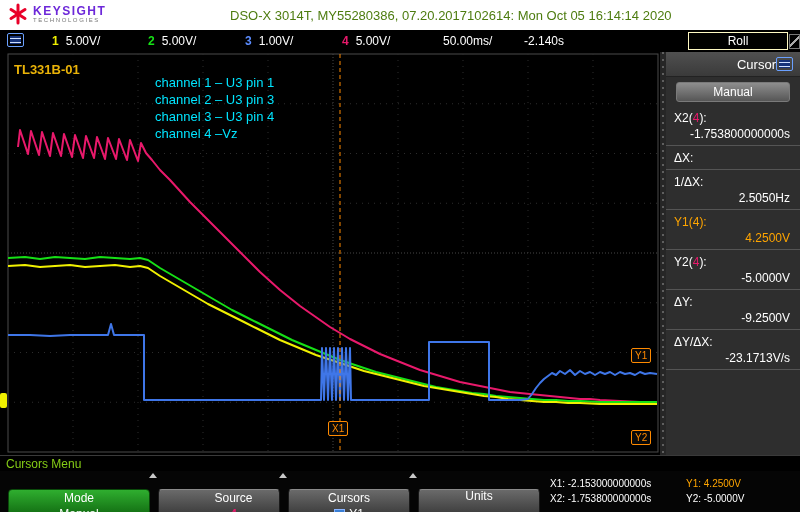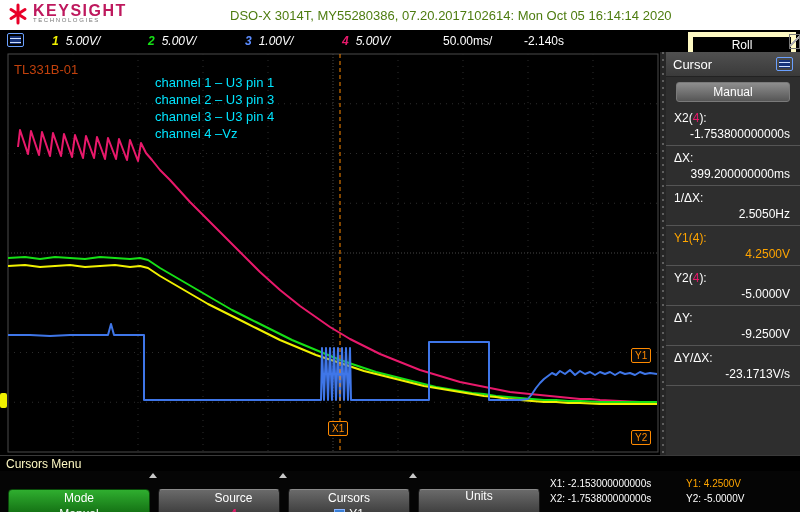--- a/index.html
+++ b/index.html
@@ -2,73 +2,73 @@
 <html><head>
 <meta charset="utf-8">
 <style>
   html,body{margin:0;padding:0;background:#111;}
   .screen{position:relative;width:800px;height:512px;background:#000;overflow:hidden;
           font-family:"Liberation Sans",sans-serif;-webkit-font-smoothing:antialiased;}
 
   
   .top-bar{position:absolute;left:0;top:0;width:800px;height:30px;background:#fff;}
   .logo{position:absolute;left:8px;top:3px;display:flex;align-items:center;gap:5px;}
-  .brand-name{font-size:16px;font-weight:bold;letter-spacing:1.5px;color:#be185d;line-height:12px;}
+  .brand-name{font-size:12px;font-weight:bold;letter-spacing:1.5px;color:#6d28d9;line-height:12px;}
   .brand-sub{font-size:6px;letter-spacing:1.6px;color:#777;line-height:7px;}
   .scope-title{position:absolute;left:230px;top:8px;font-size:13px;color:#4d7c0f;white-space:nowrap;}
 
   
   .status-bar{position:absolute;left:0;top:30px;width:800px;height:22px;background:#000;color:#fff;font-size:12px;}
   .blue-icon{width:17px;height:14px;border:1px solid #6aa0ff;border-radius:2px;background-color:#16337a;
              box-sizing:border-box;padding:2px 2px;
              background-image:repeating-linear-gradient(to bottom,#cfe0ff 0 1px,transparent 1px 4px);
              background-clip:content-box;}
   .sb-left-icon{position:absolute;left:7px;top:3px;}
-  .ch{position:absolute;top:4px;white-space:nowrap;font-style:italic;}
+  .ch{position:absolute;top:4px;white-space:nowrap;}
   .chnum{font-weight:bold;margin-right:7px;}
   .c1{color:#f0f000}.c2{color:#16e016}.c3{color:#5b8cff}.c4{color:#e8196b}
   .ch1pos{left:52px}.ch2pos{left:148px}.ch3pos{left:245px}.ch4pos{left:342px}
   .tb{position:absolute;left:443px;top:4px;}
   .delay{position:absolute;left:524px;top:4px;}
-  .roll-box{position:absolute;left:688px;top:2px;width:98px;height:16px;border:5px solid #fef9c3;
+  .roll-box{position:absolute;left:688px;top:2px;width:98px;height:16px;border:1px solid #fef9c3;
             text-align:center;line-height:16px;font-size:12px;color:#fff;}
   .corner-icon{position:absolute;left:789px;top:4px;width:9px;height:13px;border:1px solid #777;
                background:linear-gradient(135deg,transparent 42%,#aaa 42% 58%,transparent 58%);}
 
   
   .display{position:absolute;left:0;top:52px;width:660px;height:403px;background:#000;}
   #wave-svg{position:absolute;left:0;top:0;}
   .gnd1{position:absolute;left:0px;top:341px;width:7px;height:15px;background:#f0f000;border-radius:2px;}
-  .device-label{position:absolute;left:14px;top:10px;color:#c2410c;font-size:13px;}
+  .device-label{position:absolute;left:14px;top:10px;color:#eab308;font-size:13px;font-weight:bold;}
   .ann{position:absolute;left:155px;top:22px;color:#00e5ff;font-size:13px;line-height:17px;white-space:nowrap;}
   .tag{position:absolute;height:13px;line-height:13px;padding:0 3px;font-size:10px;border:1px solid #ff8a00;
        color:#ff8a00;background:rgba(10,10,10,.85);border-radius:2px;}
   .x1t{left:328px;top:369px;}
   .y1t{left:631px;top:296px;}
   .y2t{left:631px;top:378px;}
 
   
   .sidebar{position:absolute;left:660px;top:52px;width:140px;height:403px;background:#2e2e2e;box-sizing:border-box;}
   .grip{position:absolute;left:0;top:0;width:6px;height:403px;background-color:#262626;
         background-image:repeating-linear-gradient(to bottom,#5f5f5f 0 2px,transparent 2px 7px);
         background-size:2px 100%;background-position:2px 0;background-repeat:no-repeat;}
   .sb-header{margin-left:6px;height:24px;background:linear-gradient(#505050,#3a3a3a);border-bottom:1px solid #222;
              display:flex;align-items:center;padding:0 7px;}
-  .sb-title{flex:1;color:#fff;font-size:13px;}
+  .sb-title{flex:1;color:#fff;font-size:13px;text-align:right;}
   .manual-btn{margin:5px 10px 4px 16px;height:18px;background:linear-gradient(#8e8e8e,#565656);
               border:1px solid #7a7a7a;border-radius:3px;color:#fff;font-size:12px;text-align:center;line-height:18px;}
   .crow{margin-left:6px;padding:4px 10px 3px 8px;border-bottom:1px solid #555;color:#fff;font-size:12px;}
   .clabel{height:16px;line-height:16px;}
   .cvalue{height:16px;line-height:16px;text-align:right;}
   .src{color:#e8196b;}
   .crow.hl,.crow.hl .src{color:#ffa500;}
 
   
   .menu-label-bar{position:absolute;left:0;top:455px;width:800px;height:16px;background:#000;border-top:1px solid #3a3a3a;
-                  box-sizing:border-box;color:#fef9c3;font-size:12px;display:flex;align-items:center;padding-left:6px;}
+                  box-sizing:border-box;color:#84cc16;font-size:12px;display:flex;align-items:center;padding-left:6px;}
   .softkeys{position:absolute;left:0;top:471px;width:800px;height:41px;background:#050505;}
   .sk{position:absolute;top:18px;height:34px;border-radius:4px;color:#fff;font-size:12px;box-sizing:border-box;
       display:flex;flex-direction:column;align-items:center;justify-content:center;gap:2px;}
   .sk-green{background:linear-gradient(#2fae2f,#0a5a0a);border:1px solid #0a4a0a;}
   .sk-gray{background:linear-gradient(#6a6a6a,#2e2e2e);border:1px solid #191919;border-top-color:#8a8a8a;}
   .sk1{left:8px;width:142px;}
   .sk2{left:158px;width:122px;padding-left:29px;}
   .sk3{left:288px;width:122px;}
   .sk4{left:418px;width:122px;gap:12px;}
   .mag{color:#e8196b;font-weight:bold;}
@@ -175,21 +175,20 @@
       <div class="blue-icon"></div>
     </div>
     <div class="manual-btn">Manual</div>
 
     <div class="crow">
       <div class="clabel"><span>X2(</span><span class="src">4</span><span>):</span></div>
       <div class="cvalue">-1.753800000000s</div>
     </div>
     <div class="crow">
       <div class="clabel"><span>ΔX:</span></div>
-      <div class="cvalue">399.200000000ms</div>
     </div>
     <div class="crow">
       <div class="clabel"><span>1/ΔX:</span></div>
       <div class="cvalue">2.5050Hz</div>
     </div>
     <div class="crow hl">
       <div class="clabel"><span>Y1(</span><span class="src">4</span><span>):</span></div>
       <div class="cvalue">4.2500V</div>
     </div>
     <div class="crow">

